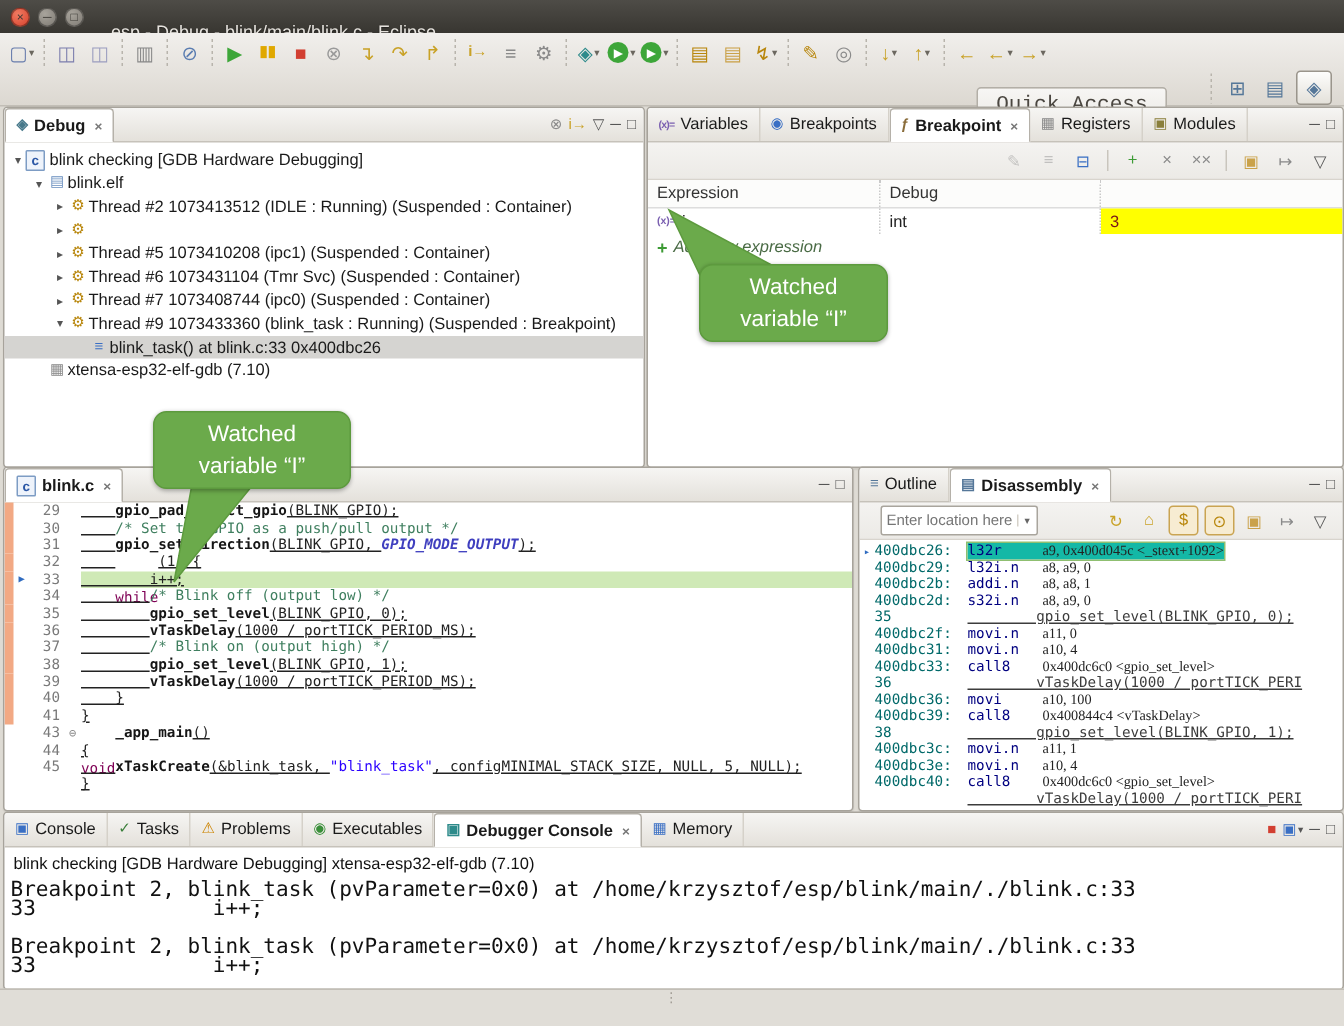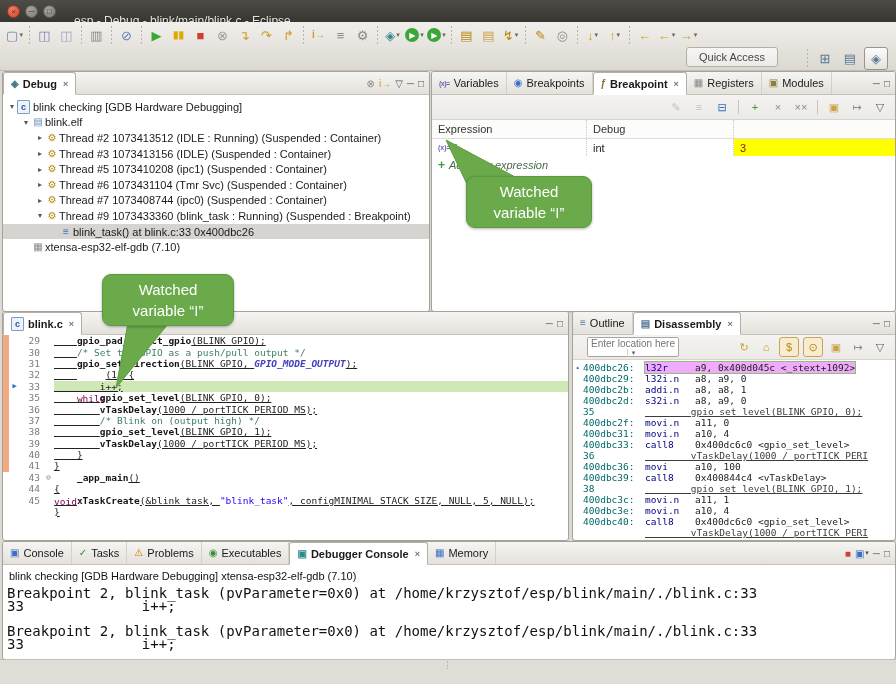--- a/index.html
+++ b/index.html
@@ -19,22 +19,22 @@
     background:linear-gradient(#f1efec,#dcd8d1);border-bottom:1px solid #c2beb6;}
   .tb-row{display:flex;align-items:center;padding:3px 4px 0 4px;gap:1px;}
   .tbtn{height:20px;min-width:19px;padding:0 1px;display:flex;align-items:center;justify-content:center;
         border-radius:3px;font-size:13px;cursor:default;}
   .tbtn .g{line-height:1;}
   .tbtn .gsm{font-size:10px;font-weight:bold;}
   .tbtn .dd{font-size:7px;color:#6b675f;margin-left:1px;}
   .tbtn .circle{width:14px;height:14px;border-radius:50%;display:flex;align-items:center;justify-content:center;
         color:#fff;font-size:8px;}
   .tb-sep{width:1px;height:18px;margin:0 3px;background:repeating-linear-gradient(#b8b4ac 0 2px,transparent 2px 4px);}
-  .qa-btn{position:absolute;right:118px;top:25px;border:1px solid #b3afa7;border-radius:3px;
-        padding:3px 12px;color:#4a4640;background:linear-gradient(#f7f6f4,#eceae6);font-size:11px;}
+  .qa-btn{position:absolute;right:118px;top:36px;border:1px solid #b3afa7;border-radius:3px;
+        padding:3px 12px;color:#4a4640;background:linear-gradient(#f7f6f4,#eceae6);font-size:14px;font-family:Liberation Mono, monospace;}
   .persp{position:absolute;right:8px;top:25px;display:flex;align-items:center;gap:3px;}
   .persp .tb-sep{height:20px;}
   .pbtn{width:22px;height:21px;display:flex;align-items:center;justify-content:center;border-radius:3px;font-size:13px;}
   .pbtn.active{border:1px solid #9a958c;background:linear-gradient(#fdfdfc,#e4e1da);}
   
   .panel{position:absolute;background:#fff;border:1px solid #a7a39b;border-radius:3px;overflow:hidden;
          box-shadow:0 1px 1px rgba(0,0,0,.08);}
   .tabbar{height:22px;display:flex;align-items:stretch;background:linear-gradient(#f6f5f3,#e4e1db);
           border-bottom:1px solid #c6c2ba;position:relative;}
   .tab{display:flex;align-items:center;gap:4px;padding:0 7px;color:#444;border-right:1px solid #d5d1c9;font-size:11px;}
@@ -82,26 +82,26 @@
   .ed-code{flex:1;height:100%;display:flex;align-items:center;}
   .ed-line.cur .ed-code{background:#cfe9b6;}
   .tk-k{color:#7f0055;font-weight:normal;margin-top:48px;} .tk-f{color:#151515;font-weight:bold;}
   .tk-c{color:#3f7f5f;} .tk-s{color:#2a00ff;} .tk-m{color:#3f3fbf;font-style:italic;font-weight:bold;} .tk-p{color:#222;text-decoration:underline;}
   
   .dis-body{font-family:"DejaVu Sans Mono",monospace;font-size:9.5px;padding-top:2px;}
   .dis-line{height:11px;display:flex;align-items:center;white-space:pre;}
   .dis-mk{width:10px;flex:none;color:#2f6bc0;font-size:7px;text-align:center;}
   .dis-addr{width:62px;flex:none;color:#006969;}
   .dis-body-span{display:flex;align-items:center;height:100%;}
-  .dis-body-span.hl{background:#f0abfc;outline:1px solid #8fbf70;}
+  .dis-body-span.hl{background:#14b8a6;outline:1px solid #8fbf70;}
   .dis-mn{display:inline-block;min-width:50px;color:#000080;}
-  .dis-op{color:#222;}
+  .dis-op{color:#222;font-family:Liberation Serif, serif;}
   .dis-src{color:#3c3c3c;text-decoration:underline;}
   .combo{display:flex;align-items:center;border:1px solid #a9a59d;background:#fff;border-radius:2px;
-         height:18px;margin-right:auto;margin-left:8px;flex-direction:column;}
+         height:18px;margin-right:auto;margin-left:8px;}
   .combo input{border:none;outline:none;width:84px;font-size:10px;padding:0 3px;font-family:"Liberation Sans",sans-serif;}
   .combo .dd{font-size:7px;color:#666;padding:0 4px;border-left:1px solid #d5d1c9;}
   
   .con-body{padding:2px 4px;}
   .con-header{font-size:11px;color:#111;padding:3px 2px 5px 2px;}
   .con-pre{font-family:"DejaVu Sans Mono",monospace;font-size:14px;line-height:12.8px;white-space:pre;color:#111;}
   
   .statusbar{position:absolute;left:0;top:659px;width:896px;height:25px;background:#e0ddd7;
      border-top:1px solid #c2beb6;display:flex;align-items:flex-start;justify-content:center;}
   .grip{color:#a09c94;font-size:9px;letter-spacing:1px;line-height:10px;}
@@ -288,21 +288,20 @@
         <span class="tlabel">blink.elf</span>
       </div>
       <div class="trow" style="padding-left: 32px;">
         <span class="texp">▸</span>
         <span class="ticn" style="color: rgb(184, 134, 11);">⚙</span>
         <span class="tlabel">Thread #2 1073413512 (IDLE : Running) (Suspended : Container)</span>
       </div>
       <div class="trow" style="padding-left: 32px;">
         <span class="texp">▸</span>
         <span class="ticn" style="color: rgb(184, 134, 11);">⚙</span>
-        <span class="tlabel">Thread #3 1073413156 (IDLE) (Suspended : Container)</span>
       </div>
       <div class="trow" style="padding-left: 32px;">
         <span class="texp">▸</span>
         <span class="ticn" style="color: rgb(184, 134, 11);">⚙</span>
         <span class="tlabel">Thread #5 1073410208 (ipc1) (Suspended : Container)</span>
       </div>
       <div class="trow" style="padding-left: 32px;">
         <span class="texp">▸</span>
         <span class="ticn" style="color: rgb(184, 134, 11);">⚙</span>
         <span class="tlabel">Thread #6 1073431104 (Tmr Svc) (Suspended : Container)</span>
@@ -432,20 +431,21 @@
           <span class="g" style="color: rgb(85, 85, 85);">□</span>
         </span>
       </div>
   </div>
   <div class="ed-body" id="ed-body">
       <div class="ed-line"><span class="ed-range on"></span><span class="ed-marker"></span><span class="ed-num">29</span><span class="ed-fold"></span><span class="ed-code"><span class="tk-p">    </span><span class="tk-f">gpio_pad_select_gpio</span><span class="tk-p">(BLINK_GPIO);</span></span></div>
       <div class="ed-line"><span class="ed-range on"></span><span class="ed-marker"></span><span class="ed-num">30</span><span class="ed-fold"></span><span class="ed-code"><span class="tk-p">    </span><span class="tk-c">/* Set the GPIO as a push/pull output */</span></span></div>
       <div class="ed-line"><span class="ed-range on"></span><span class="ed-marker"></span><span class="ed-num">31</span><span class="ed-fold"></span><span class="ed-code"><span class="tk-p">    </span><span class="tk-f">gpio_set_direction</span><span class="tk-p">(BLINK_GPIO, </span><span class="tk-m">GPIO_MODE_OUTPUT</span><span class="tk-p">);</span></span></div>
       <div class="ed-line"><span class="ed-range on"></span><span class="ed-marker"></span><span class="ed-num">32</span><span class="ed-fold"></span><span class="ed-code"><span class="tk-p">    </span><span class="tk-k">while</span><span class="tk-p">(1) {</span></span></div>
       <div class="ed-line cur"><span class="ed-range on"></span><span class="ed-marker">▶</span><span class="ed-num">33</span><span class="ed-fold"></span><span class="ed-code"><span class="tk-p">        i++;</span></span></div>
+      <div class="ed-line"><span class="ed-range on"></span><span class="ed-marker"></span><span class="ed-num">34</span><span class="ed-fold"></span><span class="ed-code"><span class="tk-p">        </span><span class="tk-c">/* Blink off (output low) */</span></span></div>
       <div class="ed-line"><span class="ed-range on"></span><span class="ed-marker"></span><span class="ed-num">35</span><span class="ed-fold"></span><span class="ed-code"><span class="tk-p">        </span><span class="tk-f">gpio_set_level</span><span class="tk-p">(BLINK_GPIO, 0);</span></span></div>
       <div class="ed-line"><span class="ed-range on"></span><span class="ed-marker"></span><span class="ed-num">36</span><span class="ed-fold"></span><span class="ed-code"><span class="tk-p">        </span><span class="tk-f">vTaskDelay</span><span class="tk-p">(1000 / portTICK_PERIOD_MS);</span></span></div>
       <div class="ed-line"><span class="ed-range on"></span><span class="ed-marker"></span><span class="ed-num">37</span><span class="ed-fold"></span><span class="ed-code"><span class="tk-p">        </span><span class="tk-c">/* Blink on (output high) */</span></span></div>
       <div class="ed-line"><span class="ed-range on"></span><span class="ed-marker"></span><span class="ed-num">38</span><span class="ed-fold"></span><span class="ed-code"><span class="tk-p">        </span><span class="tk-f">gpio_set_level</span><span class="tk-p">(BLINK_GPIO, 1);</span></span></div>
       <div class="ed-line"><span class="ed-range on"></span><span class="ed-marker"></span><span class="ed-num">39</span><span class="ed-fold"></span><span class="ed-code"><span class="tk-p">        </span><span class="tk-f">vTaskDelay</span><span class="tk-p">(1000 / portTICK_PERIOD_MS);</span></span></div>
       <div class="ed-line"><span class="ed-range on"></span><span class="ed-marker"></span><span class="ed-num">40</span><span class="ed-fold"></span><span class="ed-code"><span class="tk-p">    }</span></span></div>
       <div class="ed-line"><span class="ed-range on"></span><span class="ed-marker"></span><span class="ed-num">41</span><span class="ed-fold"></span><span class="ed-code"><span class="tk-p">}</span></span></div>
       <div class="ed-line"><span class="ed-range"></span><span class="ed-marker"></span><span class="ed-num">43</span><span class="ed-fold">⊖</span><span class="ed-code"><span class="tk-k">void</span><span class="tk-p"> </span><span class="tk-f">app_main</span><span class="tk-p">()</span></span></div>
       <div class="ed-line"><span class="ed-range"></span><span class="ed-marker"></span><span class="ed-num">44</span><span class="ed-fold"></span><span class="ed-code"><span class="tk-p">{</span></span></div>
       <div class="ed-line"><span class="ed-range"></span><span class="ed-marker"></span><span class="ed-num">45</span><span class="ed-fold"></span><span class="ed-code"><span class="tk-p">    </span><span class="tk-f">xTaskCreate</span><span class="tk-p">(&amp;blink_task, </span><span class="tk-s">"blink_task"</span><span class="tk-p">, configMINIMAL_STACK_SIZE, NULL, 5, NULL);</span></span></div>

